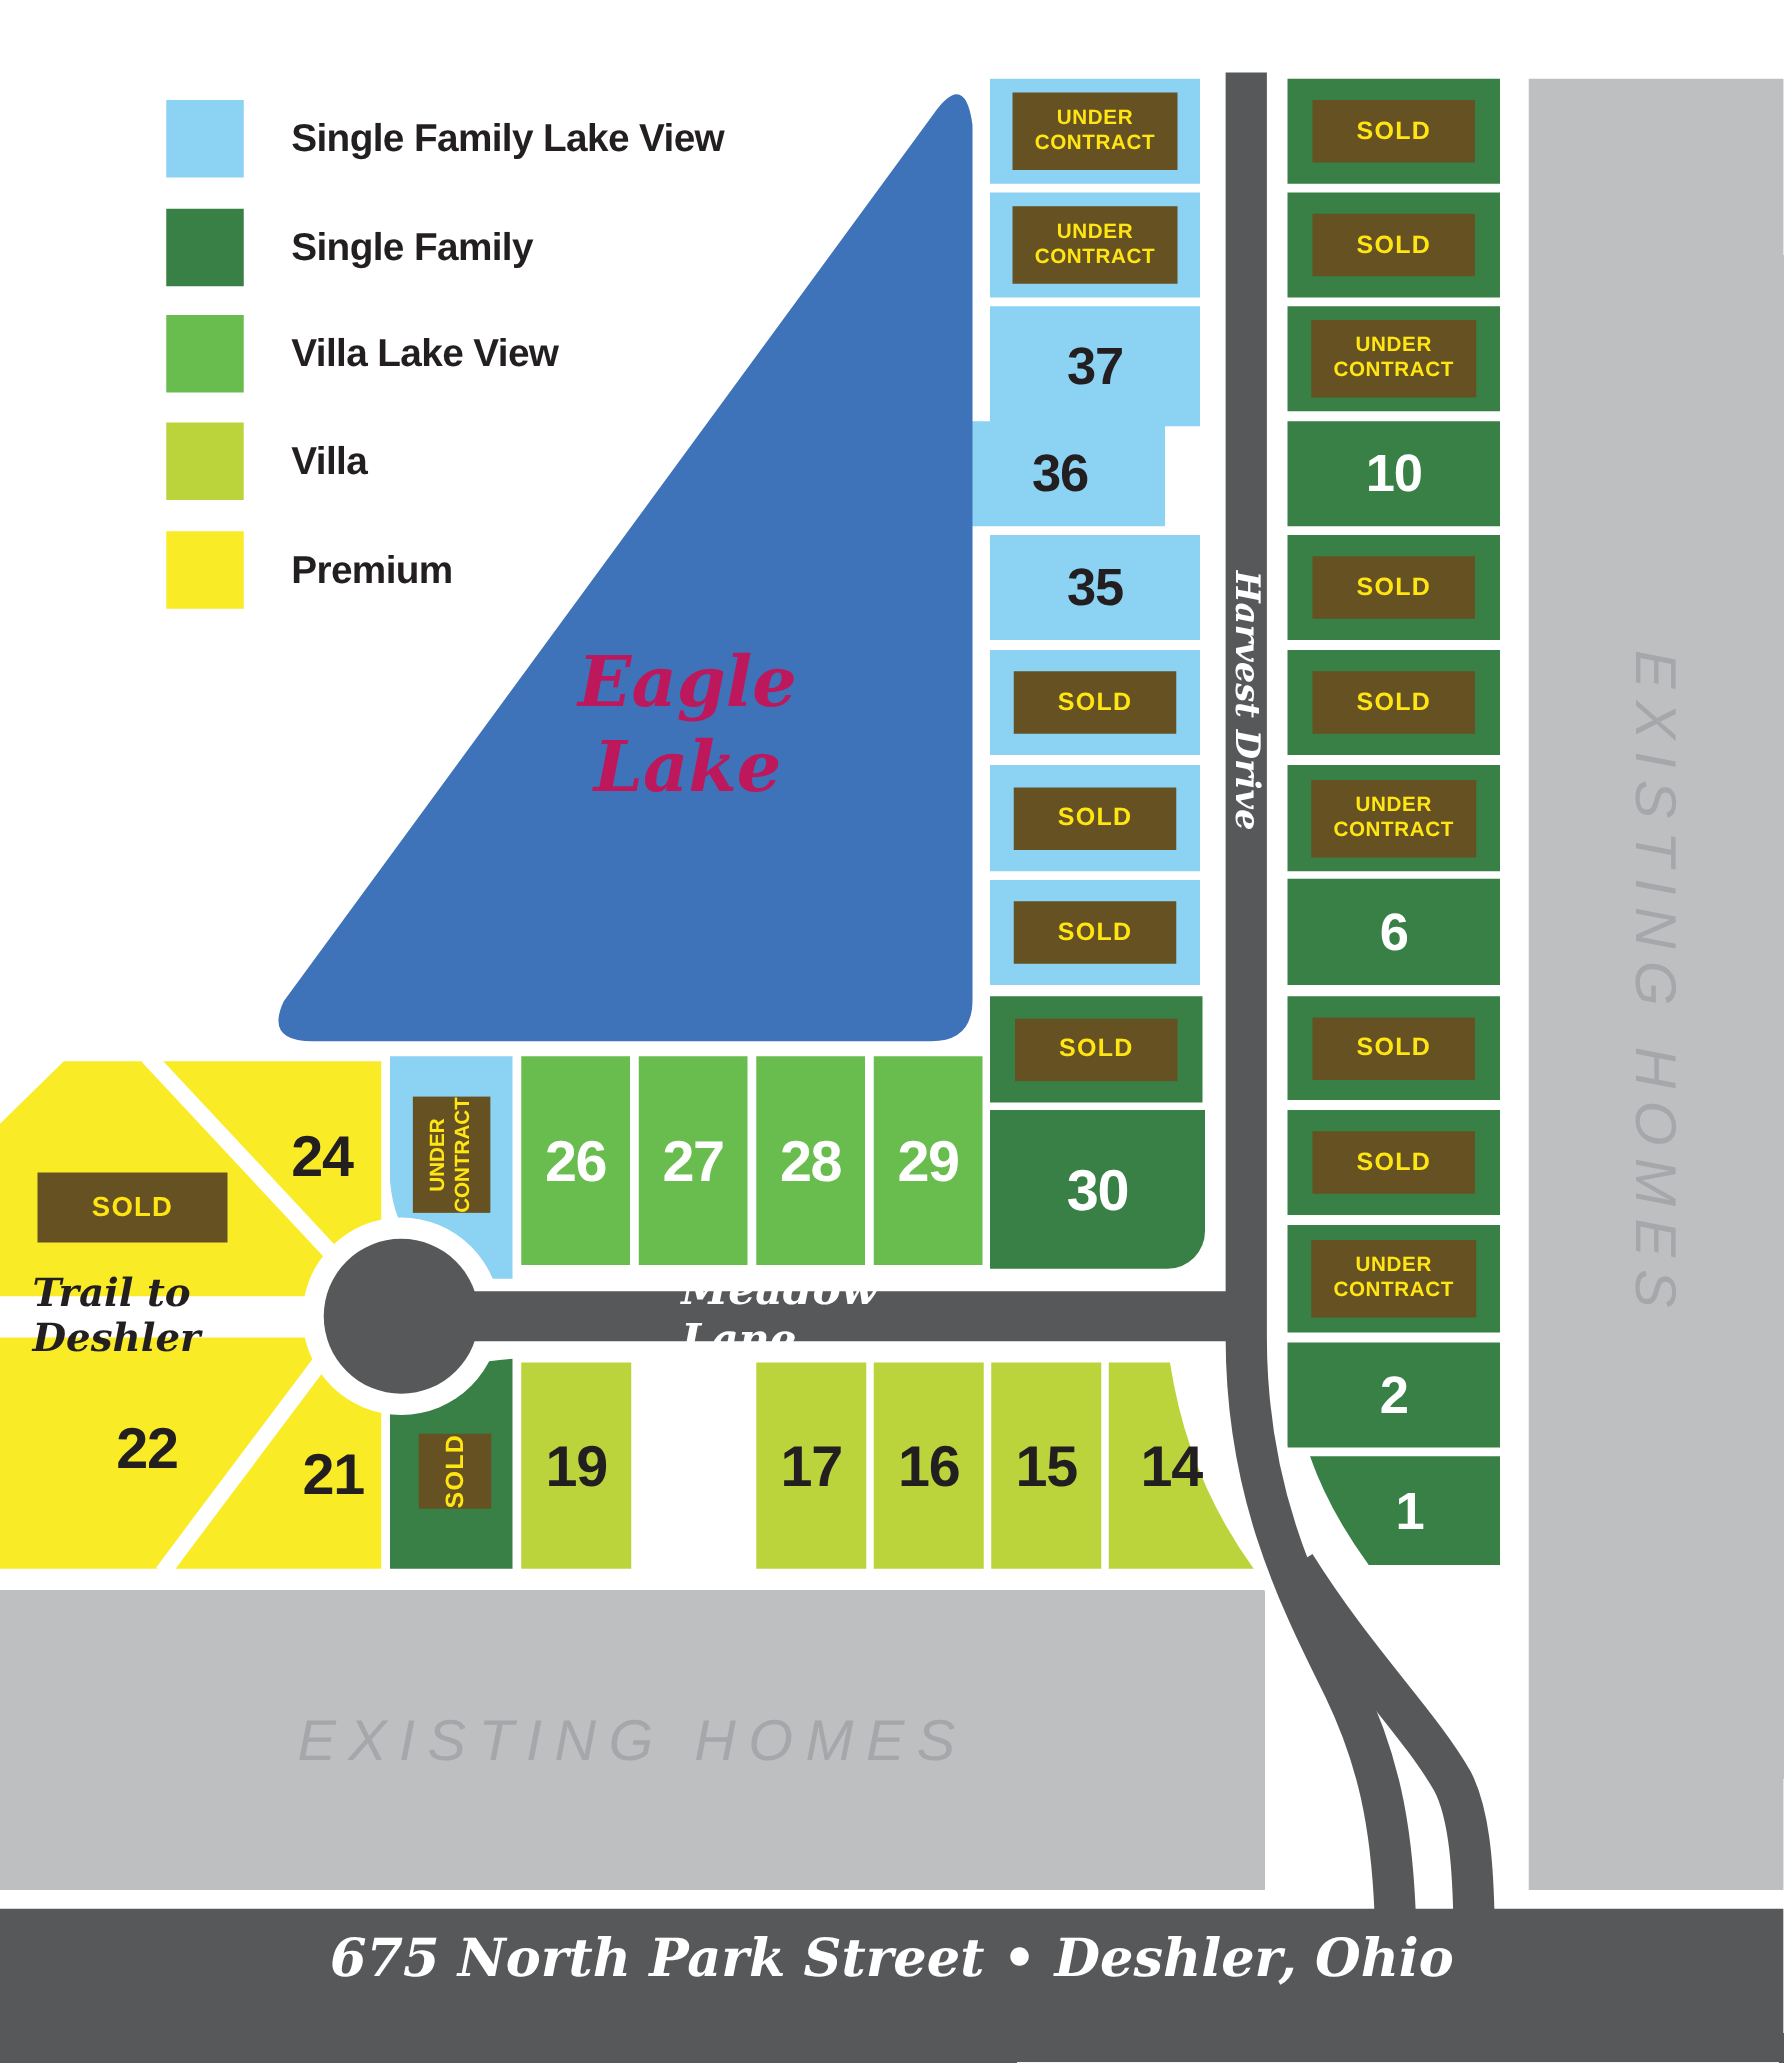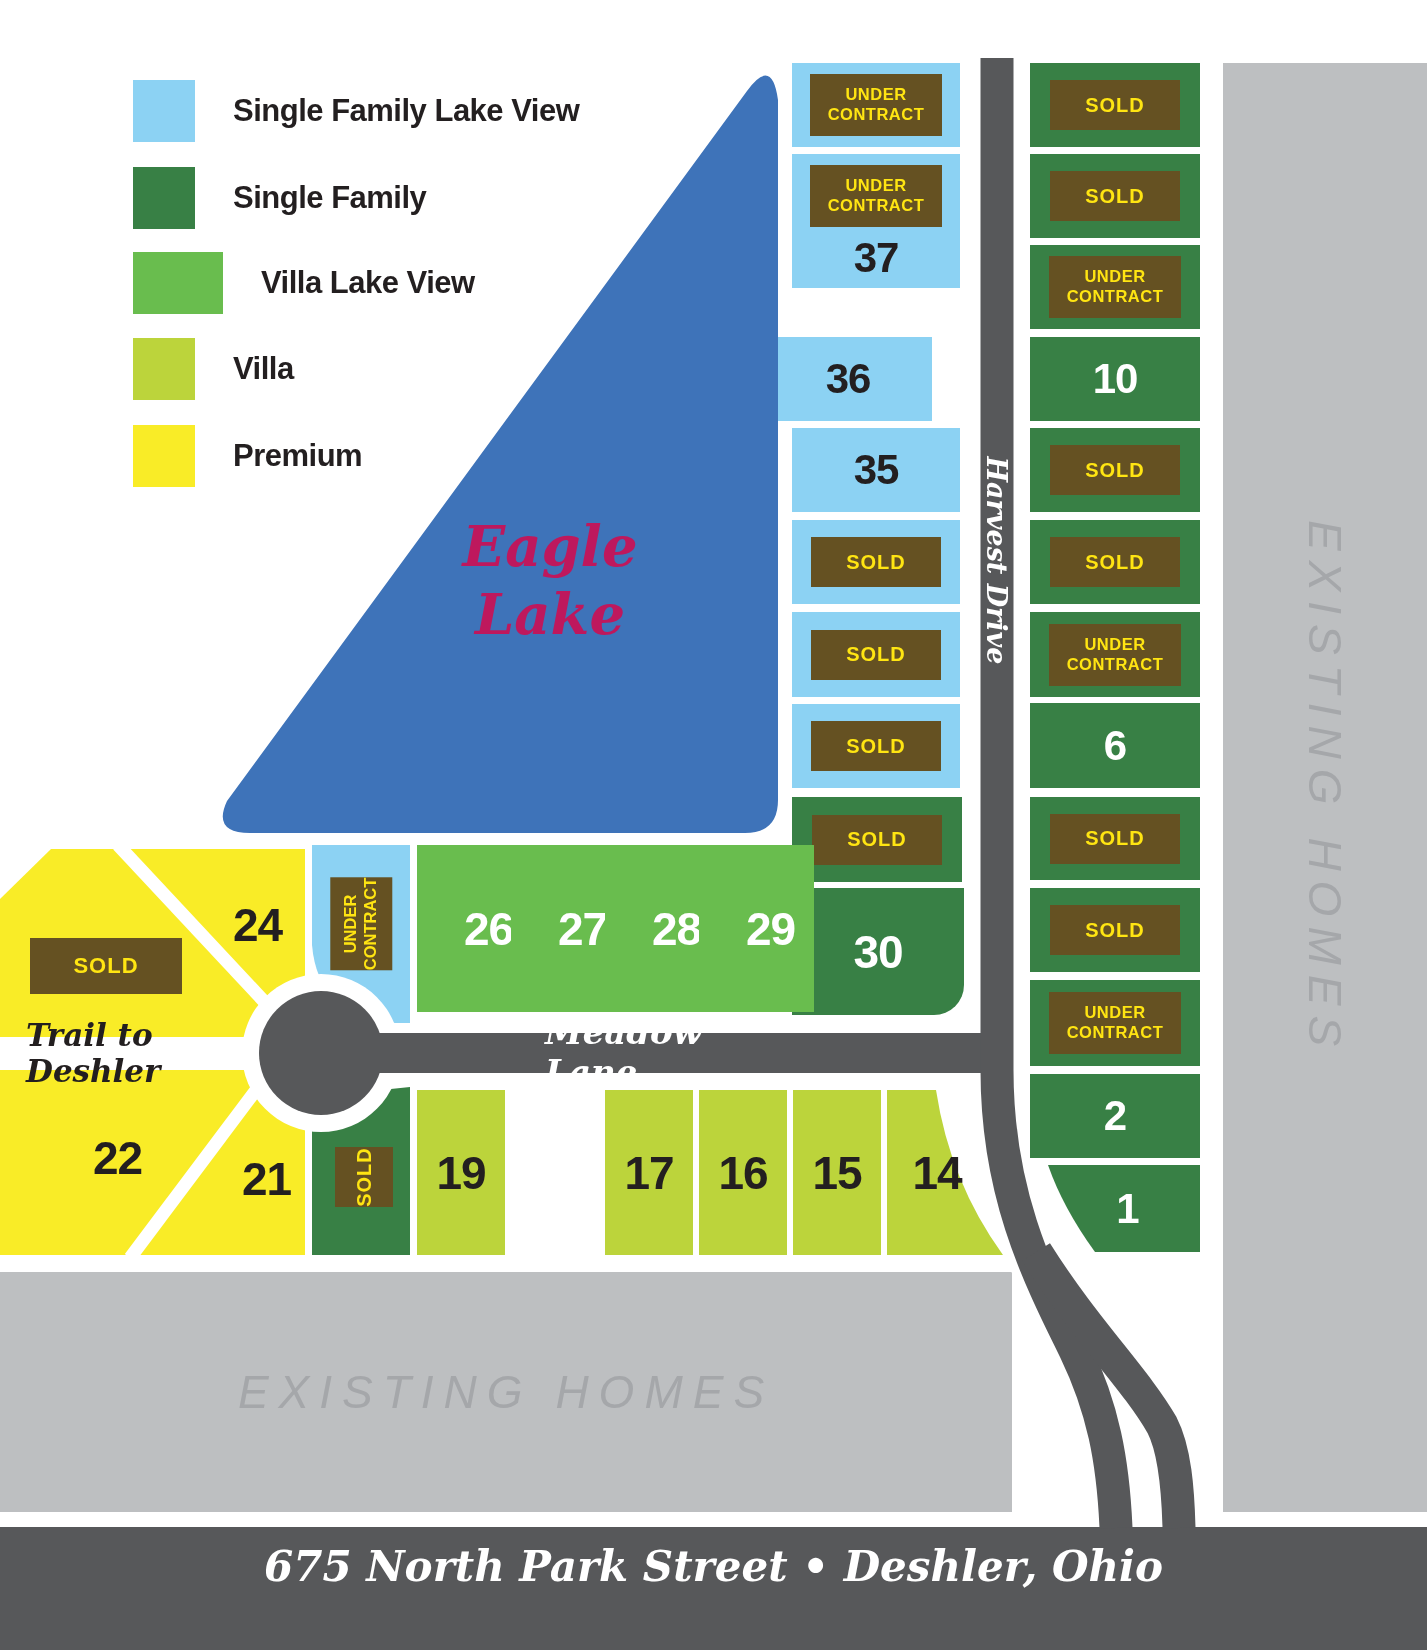--- a/index.html
+++ b/index.html
@@ -1,21 +1,21 @@
 <!DOCTYPE html>
 <html><head>
 <meta charset="utf-8">
 <style>
   html,body{margin:0;padding:0;background:#fff;}
   #canvas{position:relative;width:1427px;height:1650px;background:#ffffff;overflow:hidden;
           font-family:"Liberation Sans",sans-serif;}
   
   .c-sflv{background:#8CD2F3;}
   .c-sf{background:#388045;}
-  .c-vlv{background:#69BD4E;padding-left:28px;}
+  .c-vlv{background:#69BD4E;}
   .c-villa{background:#BCD43B;}
   .c-prem{background:#F9EC27;}
   .lot{position:absolute;display:flex;align-items:center;justify-content:center;}
   .num{font-weight:700;color:#231F20;letter-spacing:-1px;}
   .num-w{color:#ffffff;}
   .n42{font-size:42px;}
   .n46{font-size:46px;}
   .badge{background:#655122;color:#FFE512;font-weight:700;display:flex;align-items:center;
          justify-content:center;text-align:center;}
   .badge-sold{width:130px;height:50px;font-size:20px;letter-spacing:1px;}
@@ -66,21 +66,21 @@
   <div class="gray-block flexc" style="left:0px;top:1272px;width:1012px;height:240px;">
     <span class="gray-text">EXISTING HOMES</span>
   </div>
 
   <div class="lot c-sflv" style="left:792px;top:63px;width:168px;height:84px;">
     <div class="badge badge-uc">UNDER CONTRACT</div>
   </div>
   <div class="lot c-sflv" style="left:792px;top:154px;width:168px;height:84px;">
     <div class="badge badge-uc">UNDER CONTRACT</div>
   </div>
-  <div class="lot c-sflv" style="left:792px;top:227px;width:168px;height:61px;text-align:right;">
+  <div class="lot c-sflv" style="left:792px;top:245px;width:168px;height:96px;text-align:right;">
     <span class="num n42">37</span>
   </div>
   <div class="lot c-sflv" style="left:764px;top:337px;width:168px;height:84px;">
     <span class="num n42">36</span>
   </div>
   <div class="lot c-sflv" style="left:792px;top:428px;width:168px;height:84px;">
     <span class="num n42">35</span>
   </div>
   <div class="lot c-sflv" style="left:792px;top:520px;width:168px;height:84px;">
     <div class="badge badge-sold">SOLD</div>

